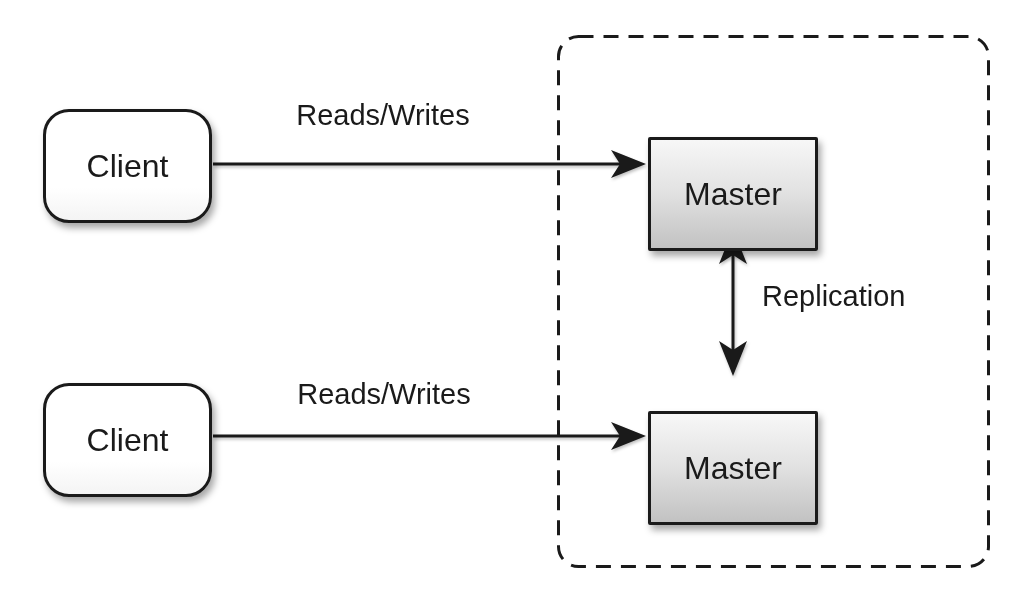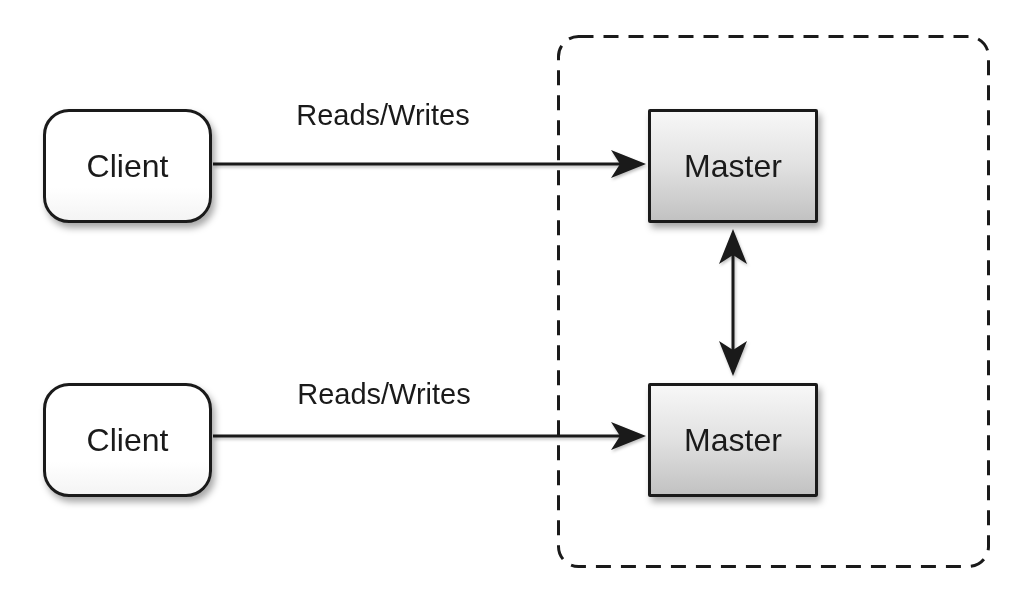--- a/index.html
+++ b/index.html
@@ -63,20 +63,21 @@
     background: linear-gradient(180deg, #ffffff 0%, #ffffff 70%, #f4f4f4 100%);
   }
   .node.client.row-top { top: 109px; }
   .node.client.row-bottom { top: 383px; }
   .node.master {
     left: 648px;
     width: 170px;
     height: 114px;
     border-radius: 2px;
     background: linear-gradient(180deg, #f7f7f7 0%, #e2e2e2 48%, #c2c2c2 100%);
+    margin-top: 28px;
   }
   .node.master.row-top { top: 109px; }
   .node.master.row-bottom { top: 383px; }
   .edge-label {
     position: absolute;
     font-size: 29px;
     line-height: 1;
     color: #1a1a1a;
     white-space: nowrap;
   }
@@ -134,14 +135,15 @@
   </div>
 
   <div class="node master row-bottom">
     <span class="node-label">Master</span>
   </div>
 
   <div class="edge-label rw-top">Reads/Writes</div>
 
   <div class="edge-label rw-bottom">Reads/Writes</div>
 
+  <div class="edge-label replication">Replication</div>
 
 </div>
 
 </body></html>

